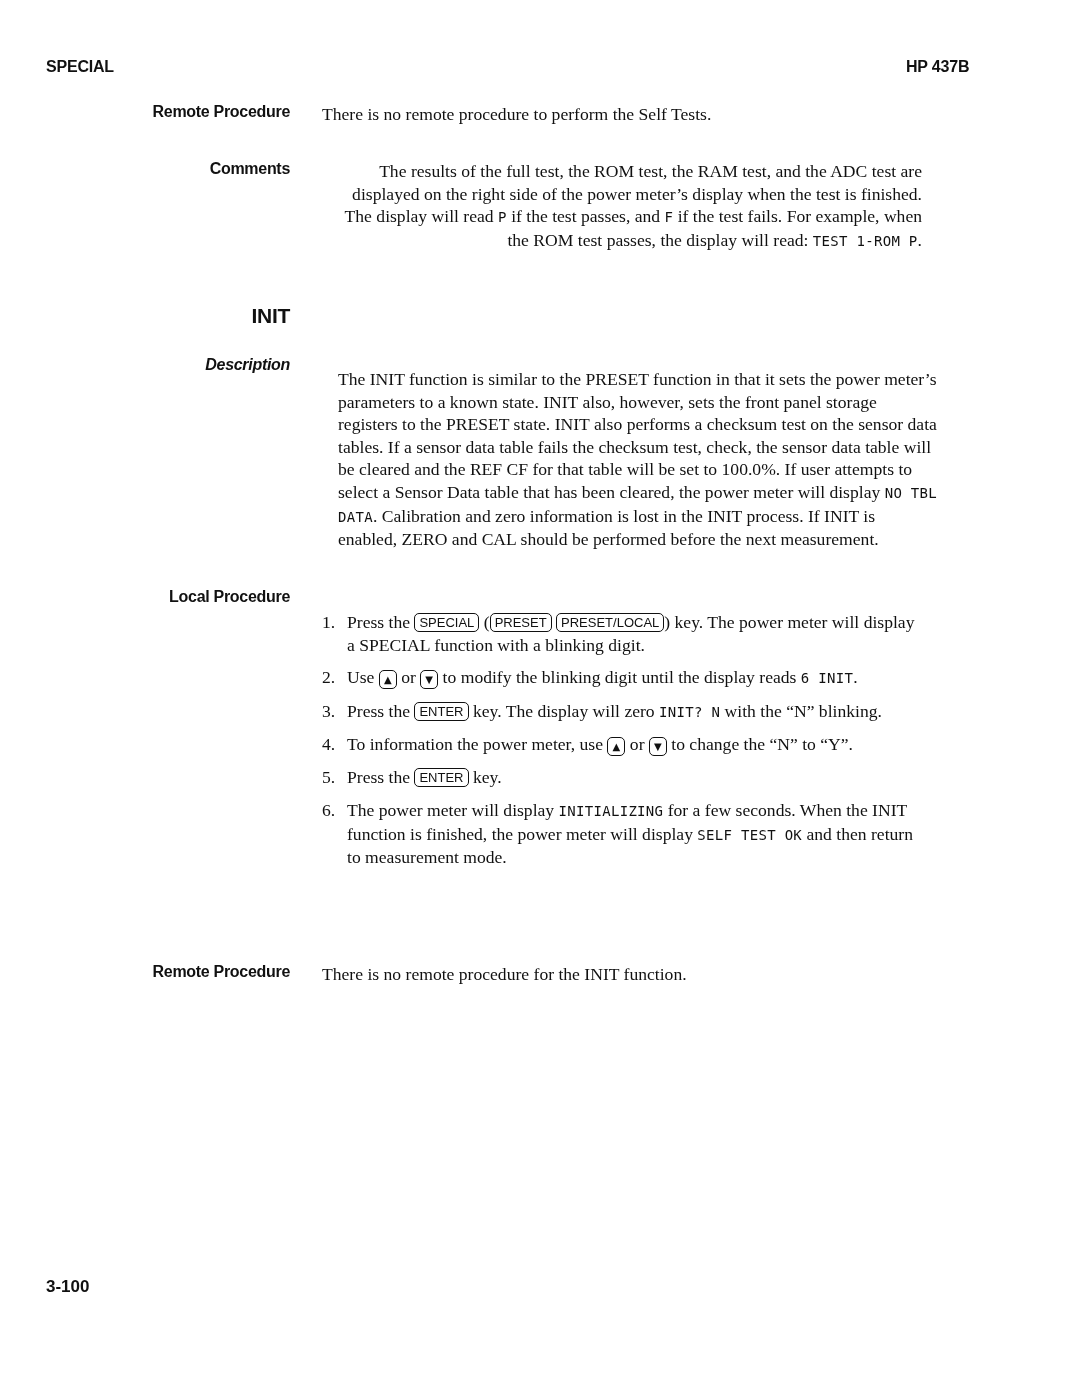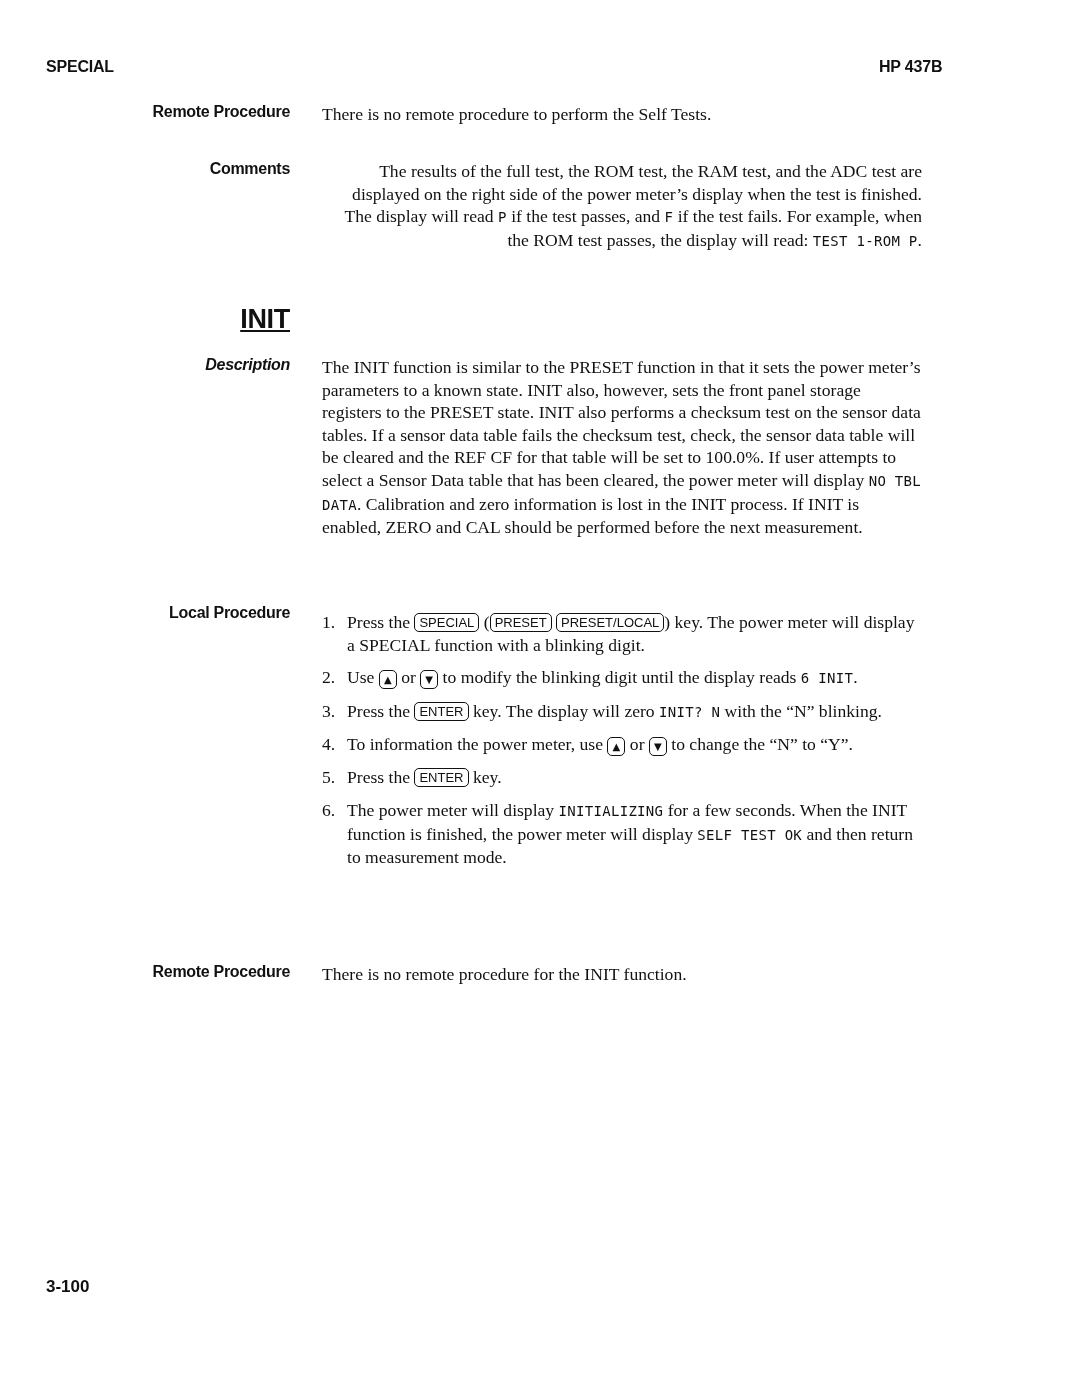--- a/index.html
+++ b/index.html
@@ -1,19 +1,19 @@
 <!DOCTYPE html>
 <html><head>
 <meta charset="utf-8">
 <style>
   html, body { margin: 0; padding: 0; background: #ffffff; }
   body { width: 1080px; height: 1397px; position: relative; overflow: hidden; color: #111; }
   .hdr { position: absolute; top: 58px; font-family: "Liberation Sans", sans-serif; font-weight: bold; font-size: 16px; letter-spacing: -0.2px; }
   .hdr-left { left: 46px; }
-  .hdr-right { left: 879px; }
+  .hdr-right { left: 906px; }
   .label { position: absolute; right: 790px; font-family: "Liberation Sans", sans-serif; font-weight: bold; font-size: 16px; letter-spacing: -0.3px; white-space: nowrap; }
   .body-text { position: absolute; left: 322px; width: 600px; font-family: "Liberation Serif", serif; font-size: 17.6px; line-height: 22.6px; }
   .mono { font-family: "DejaVu Sans Mono", monospace; font-size: 14px; letter-spacing: 0.3px; }
   .key { display: inline-block; font-family: "Liberation Sans", sans-serif; font-size: 13px; border: 1.6px solid #111; border-radius: 5px; padding: 0 4px; line-height: 17px; vertical-align: 1px; }
   .arrow-key { display: inline-block; width: 16px; height: 17px; border: 1.6px solid #111; border-radius: 5px; text-align: center; font-size: 10px; line-height: 17px; vertical-align: 0px; font-family: "DejaVu Sans", sans-serif; }
   ol.steps { list-style: none; margin: 0; padding: 0; }
   ol.steps li { position: relative; padding-left: 25px; margin-bottom: 10px; }
   ol.steps li .num { position: absolute; left: 0; top: 0; }
   .page-num { position: absolute; left: 46px; top: 1277px; font-family: Liberation Sans, sans-serif; font-weight: bold; font-size: 17px; }
 </style>
@@ -24,28 +24,28 @@
 <div class="hdr hdr-right">HP 437B</div>
 
 <div class="label" style="top:103px;">Remote Procedure</div>
 <div class="body-text" style="top:103px;">There is no remote procedure to perform the Self Tests.</div>
 
 <div class="label" style="top:160px;">Comments</div>
 <div class="body-text" style="top:160px;text-align:right;">
   <span>The results of the full test, the ROM test, the RAM test, and the ADC test are displayed on the right side of the power meter’s display when the test is finished. The display will read </span><span class="mono">P</span><span> if the test passes, and </span><span class="mono">F</span><span> if the test fails. For example, when the ROM test passes, the display will read: </span><span class="mono">TEST 1-ROM P</span><span>.</span>
 </div>
 
-<div class="label" style="top:304px; font-size:27px;text-decoration:underline;">INIT</div>
+<div class="label" style="top:304px; font-size:21px;">INIT</div>
 
 <div class="label" style="top:356px;font-style:italic;">Description</div>
-<div class="body-text" style="top:356px;">
+<div class="body-text" style="top:368px;margin-left:16px;">
   <span>The INIT function is similar to the PRESET function in that it sets the power meter’s parameters to a known state. INIT also, however, sets the front panel storage registers to the PRESET state. INIT also performs a checksum test on the sensor data tables. If a sensor data table fails the checksum test, check, the sensor data table will be cleared and the REF CF for that table will be set to 100.0%. If user attempts to select a Sensor Data table that has been cleared, the power meter will display </span><span class="mono">NO TBL DATA</span><span>. Calibration and zero information is lost in the INIT process. If INIT is enabled, ZERO and CAL should be performed before the next measurement.</span>
 </div>
 
-<div class="label" style="top:604px;">Local Procedure</div>
+<div class="label" style="top:588px;">Local Procedure</div>
 <div class="body-text" style="top:611px;">
   <ol class="steps">
     <li>
       <span class="num">1.</span>
       <span>Press the </span><span class="key">SPECIAL</span><span> (</span><span class="key">PRESET</span> <span class="key">PRESET/LOCAL</span><span>) key. The power meter will display a SPECIAL function with a blinking digit.</span>
     </li>
     <li>
       <span class="num">2.</span>
       <span>Use </span><span class="arrow-key">▲</span><span> or </span><span class="arrow-key">▼</span><span> to modify the blinking digit until the display reads </span><span class="mono">6 INIT</span><span>.</span>
     </li>

